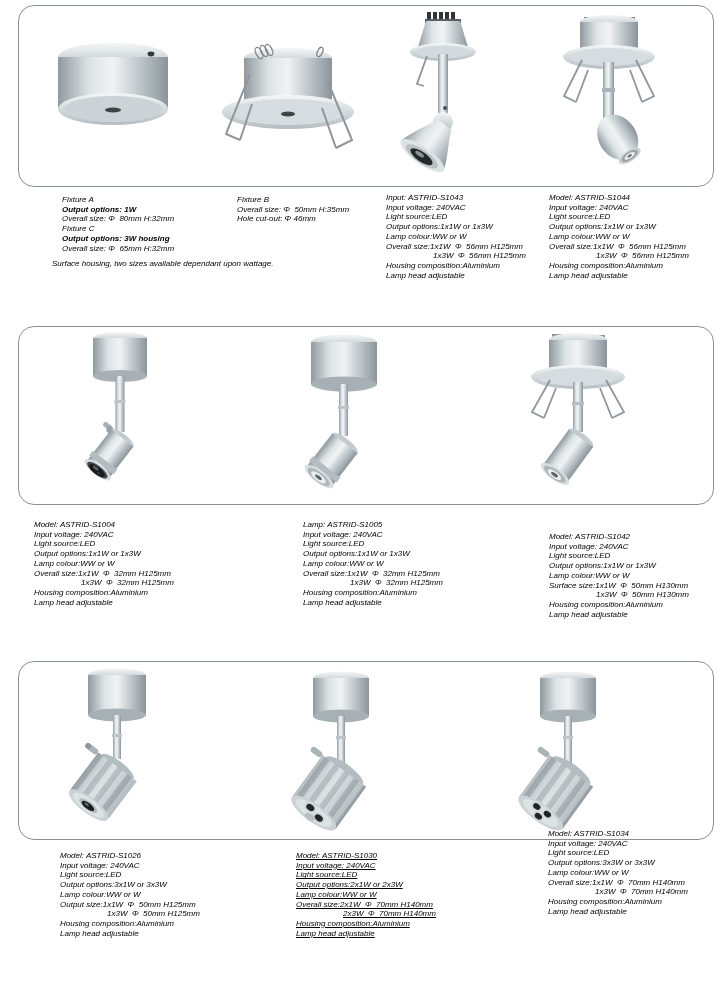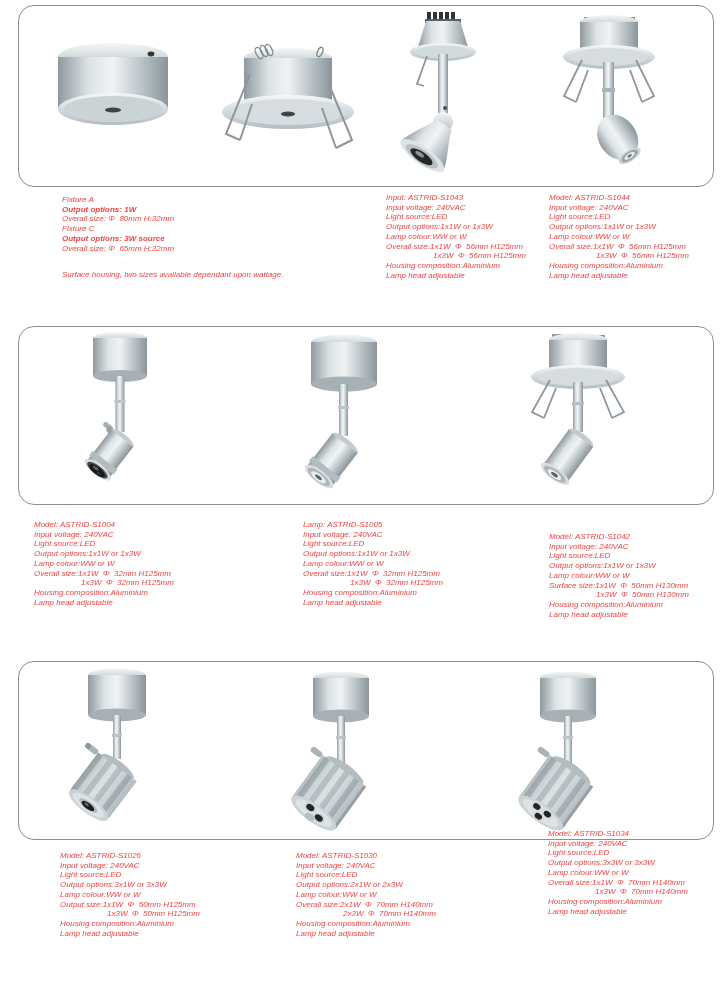--- a/index.html
+++ b/index.html
@@ -1,17 +1,17 @@
 <!DOCTYPE html>
 <html><head>
 <meta charset="utf-8">
 <style>
   html,body{margin:0;padding:0;background:#ffffff;}
   .page{position:relative;width:728px;height:1006px;background:#fff;overflow:hidden;
-        font-family:"Liberation Sans",sans-serif;font-style:italic;color:#ef4444;}
+        font-family:"Liberation Sans",sans-serif;font-style:italic;color:#000000;}
   .panel{position:absolute;left:18px;width:694px;border:1px solid #8a9096;border-radius:16px;background:#fff;}
   .fig{position:absolute;}
   .fig svg{display:block;}
   .spec{position:absolute;font-size:8px;line-height:9.7px;}
   .spec .sline{white-space:pre;}
   .spec .sline.bold{font-weight:bold;}
   .spec .sline.ind{padding-left:47px;}
   .note{position:absolute;font-size:8px;white-space:pre;}
 </style>
 </head>
@@ -131,24 +131,29 @@
         <ellipse cx="0" cy="38" rx="2.5" ry="1.2" fill="#6f767b"></ellipse>
       </g>
     </svg>
   </div>
 
   <div class="spec" style="left:62px;top:195px;width:170px;">
       <div class="sline">Fixture A</div>
       <div class="sline bold">Output options: 1W</div>
       <div class="sline">Overall size: Φ  80mm H:32mm</div>
       <div class="sline">Fixture C</div>
-      <div class="sline bold">Output options: 3W source</div>
+      <div class="sline bold">Output options: 3W housing</div>
       <div class="sline">Overall size: Φ  65mm H:32mm</div>
     </div>
-  <div class="note" style="left:62px;top:259px;margin-top:11px;">Surface housing, two sizes available dependant upon wattage.</div>
+  <div class="spec" style="left:237px;top:195px;width:150px;">
+      <div class="sline">Fixture B</div>
+      <div class="sline">Overall size: Φ  50mm H:35mm</div>
+      <div class="sline">Hole cut-out: Φ 46mm</div>
+    </div>
+  <div class="note" style="left:52px;top:259px;">Surface housing, two sizes available dependant upon wattage.</div>
   <div class="spec" style="left:386px;top:193px;width:160px;">
       <div class="sline">Input: ASTRID-S1043</div>
       <div class="sline">Input voltage: 240VAC</div>
       <div class="sline">Light source:LED</div>
       <div class="sline">Output options:1x1W or 1x3W</div>
       <div class="sline">Lamp colour:WW or W</div>
       <div class="sline">Overall size:1x1W  Φ  56mm H125mm</div>
       <div class="sline ind">1x3W  Φ  56mm H125mm</div>
       <div class="sline">Housing composition:Aluminium</div>
       <div class="sline">Lamp head adjustable</div>
@@ -344,21 +349,21 @@
       <div class="sline">Model: ASTRID-S1026</div>
       <div class="sline">Input voltage: 240VAC</div>
       <div class="sline">Light source:LED</div>
       <div class="sline">Output options:3x1W or 3x3W</div>
       <div class="sline">Lamp colour:WW or W</div>
       <div class="sline">Output size:1x1W  Φ  50mm H125mm</div>
       <div class="sline ind">1x3W  Φ  50mm H125mm</div>
       <div class="sline">Housing composition:Aluminium</div>
       <div class="sline">Lamp head adjustable</div>
     </div>
-  <div class="spec" style="left:296px;top:851px;width:170px;">
+  <div class="spec" style="left:296px;top:851px;width:170px;text-decoration:underline;">
       <div class="sline">Model: ASTRID-S1030</div>
       <div class="sline">Input voltage: 240VAC</div>
       <div class="sline">Light source:LED</div>
       <div class="sline">Output options:2x1W or 2x3W</div>
       <div class="sline">Lamp colour:WW or W</div>
       <div class="sline">Overall size:2x1W  Φ  70mm H140mm</div>
       <div class="sline ind">2x3W  Φ  70mm H140mm</div>
       <div class="sline">Housing composition:Aluminium</div>
       <div class="sline">Lamp head adjustable</div>
     </div>

